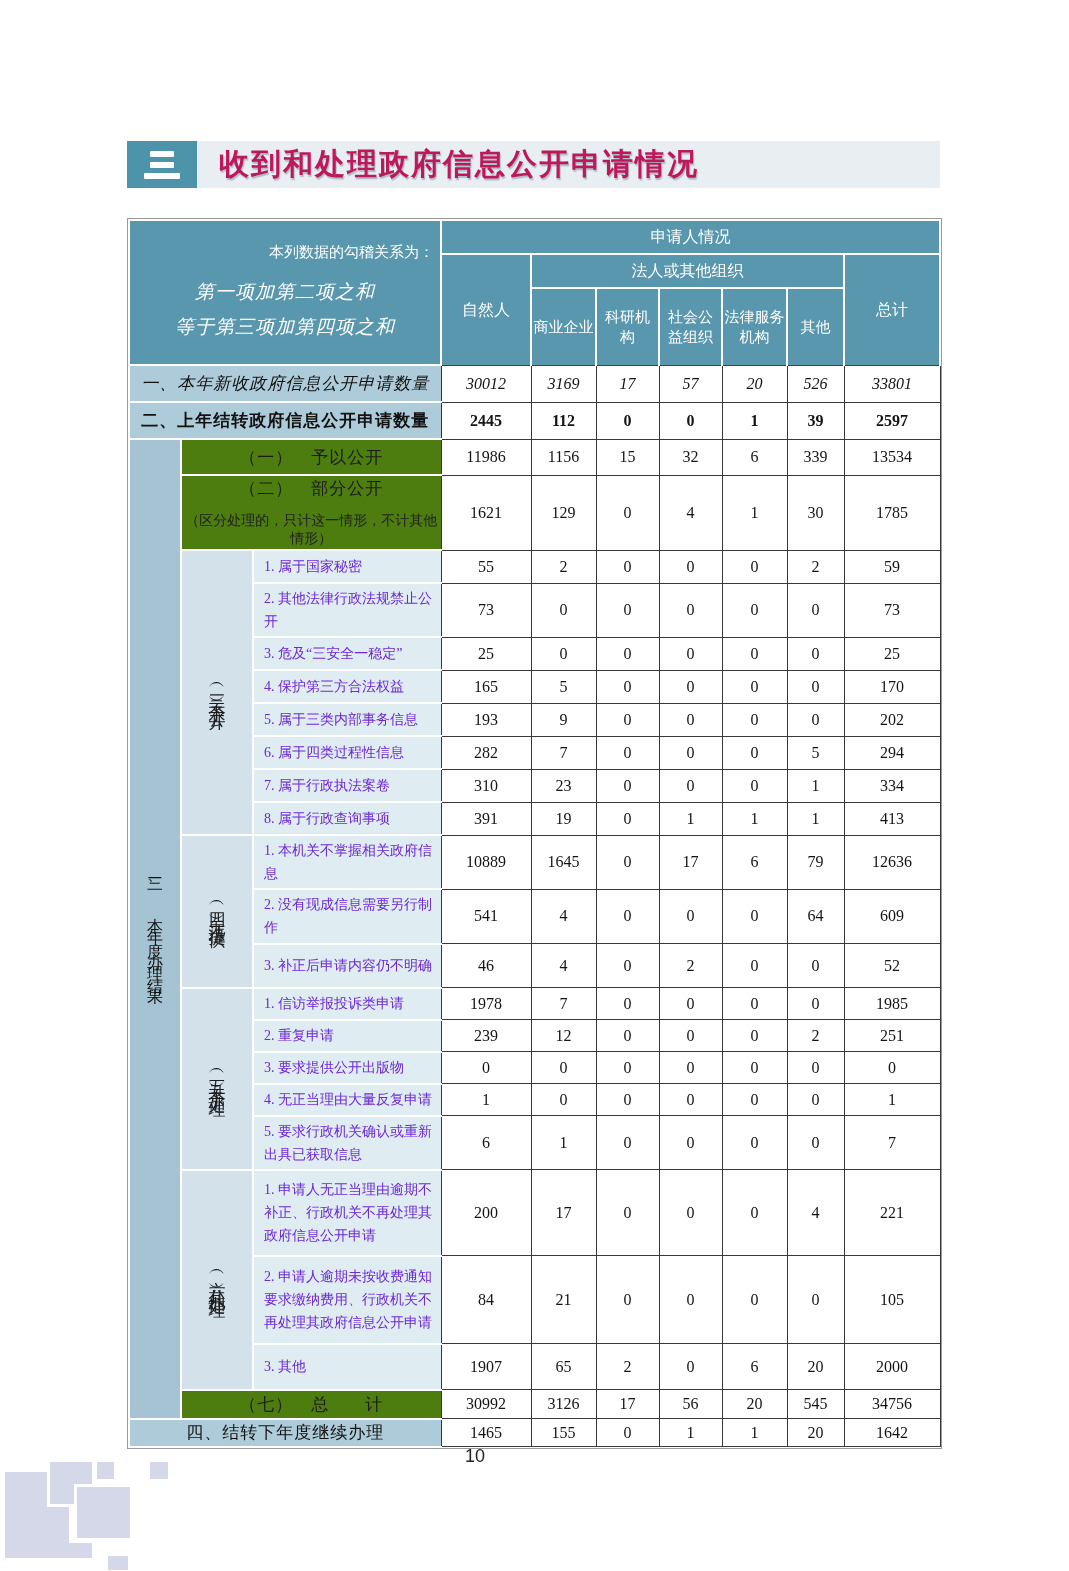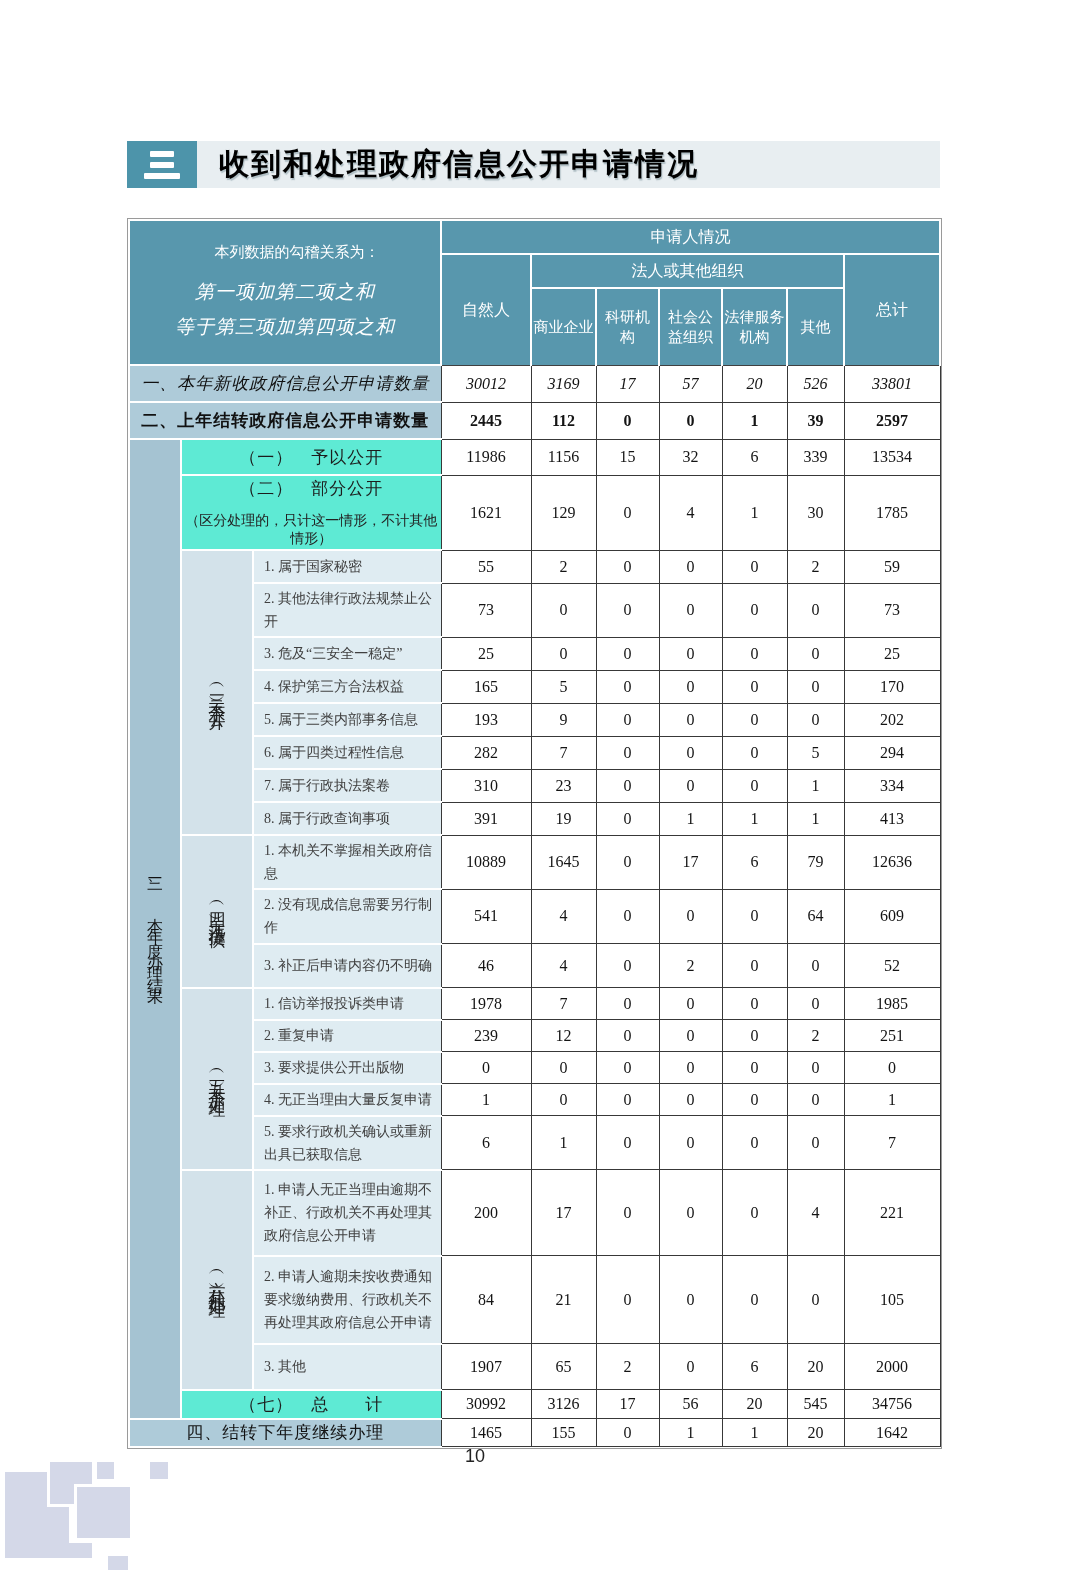--- a/index.html
+++ b/index.html
@@ -16,61 +16,61 @@
     display:flex; flex-direction:column; align-items:center; justify-content:center; gap:5px;
   }
   .title-marker .bar { background:#ffffff; height:6px; border-radius:1px; }
   .title-marker .bar.b1 { width:24px; }
   .title-marker .bar.b2 { width:24px; }
   .title-marker .bar.b3 { width:36px; }
   .title-strip {
     flex:1; background:#e8eef1; display:flex; align-items:center; padding-left:22px;
   }
   .title-text {
-    color:#000000; font-size:30px; font-weight:bold; letter-spacing:2px;
+    color:#be185d; font-size:30px; font-weight:bold; letter-spacing:2px;
     text-shadow:1px 2px 1px rgba(70,100,112,.35);
   }
 
   
   .table-wrap { position:absolute; left:127px; top:218px; border:1px solid #9a9a9a; }
   table { border-collapse:collapse; table-layout:fixed; width:811px; }
 
   thead th, thead td { background:#5897ad; color:#ffffff; font-weight:normal; }
   thead th { border:2px solid #ffffff; font-size:16px; text-align:center; vertical-align:middle; line-height:1.35; }
   tr.h-row1 { height:34px; }
   tr.h-row2 { height:34px; }
   tr.h-row3 { height:77px;padding-left:27px; }
   tr.h-row3 th { font-size:15px; }
   thead th[rowspan], tr.h-row3 th { border-bottom:1px solid #404040; }
 
   td.corner { border:2px solid #ffffff; padding:8px 6px 6px 6px; vertical-align:middle; }
-  .corner-l1 { font-size:15px; text-align:center; padding-left:24px; margin-bottom:12px; }
+  .corner-l1 { font-size:15px; text-align:right; padding-left:24px; margin-bottom:12px; }
   .corner-l2, .corner-l3 {
     font-family:"Liberation Serif", serif; font-style:italic;
     font-size:19px; text-align:center; line-height:1.85; letter-spacing:1px;
   }
 
   tbody td { vertical-align:middle; }
   td.data-cell {
     background:#ffffff; border:1px solid #383838; text-align:center;
     font-family:"Liberation Serif", serif; font-size:16px; color:#141414;
   }
   td.strip-cell { background:#a5c3d2; border:2px solid #ffffff; text-align:center; }
   td.cat-cell   { background:#d3e2ea; border:2px solid #ffffff; text-align:center; }
   td.label-major, td.label-mid, td.label-sub { border:2px solid #ffffff; border-right:1px solid #383838; }
   td.label-major {
     background:#aecbd9; text-align:center; font-size:17px; color:#111111; letter-spacing:1px;
   }
   td.label-mid {
-    background:#5eead4; text-align:center; font-family:"Liberation Serif", serif;
+    background:#4d7c0f; text-align:center; font-family:"Liberation Serif", serif;
     font-size:17px; color:#1c1c1c; letter-spacing:1px;
   }
   td.label-sub {
     background:#dfecf2; text-align:left; padding:3px 8px 3px 10px;
-    font-family:"Liberation Serif", serif; font-size:14px; color:#404040; line-height:1.65;
+    font-family:"Liberation Serif", serif; font-size:14px; color:#6d28d9; line-height:1.65;
   }
   td.label-mid .note {
     font-size:14px; letter-spacing:0; margin-top:12px; color:#222222;
   }
   .v-text {
     display:inline-block; writing-mode:vertical-rl; text-orientation:mixed;
     line-height:1; margin:0 auto;
   }
   td.strip-cell .v-text { font-family:"Liberation Sans", sans-serif; font-size:16px; letter-spacing:12px; color:#111111; }
   td.cat-cell .v-text { font-family:"Liberation Serif", serif; font-size:17px; letter-spacing:4px; color:#1c1c1c; }

